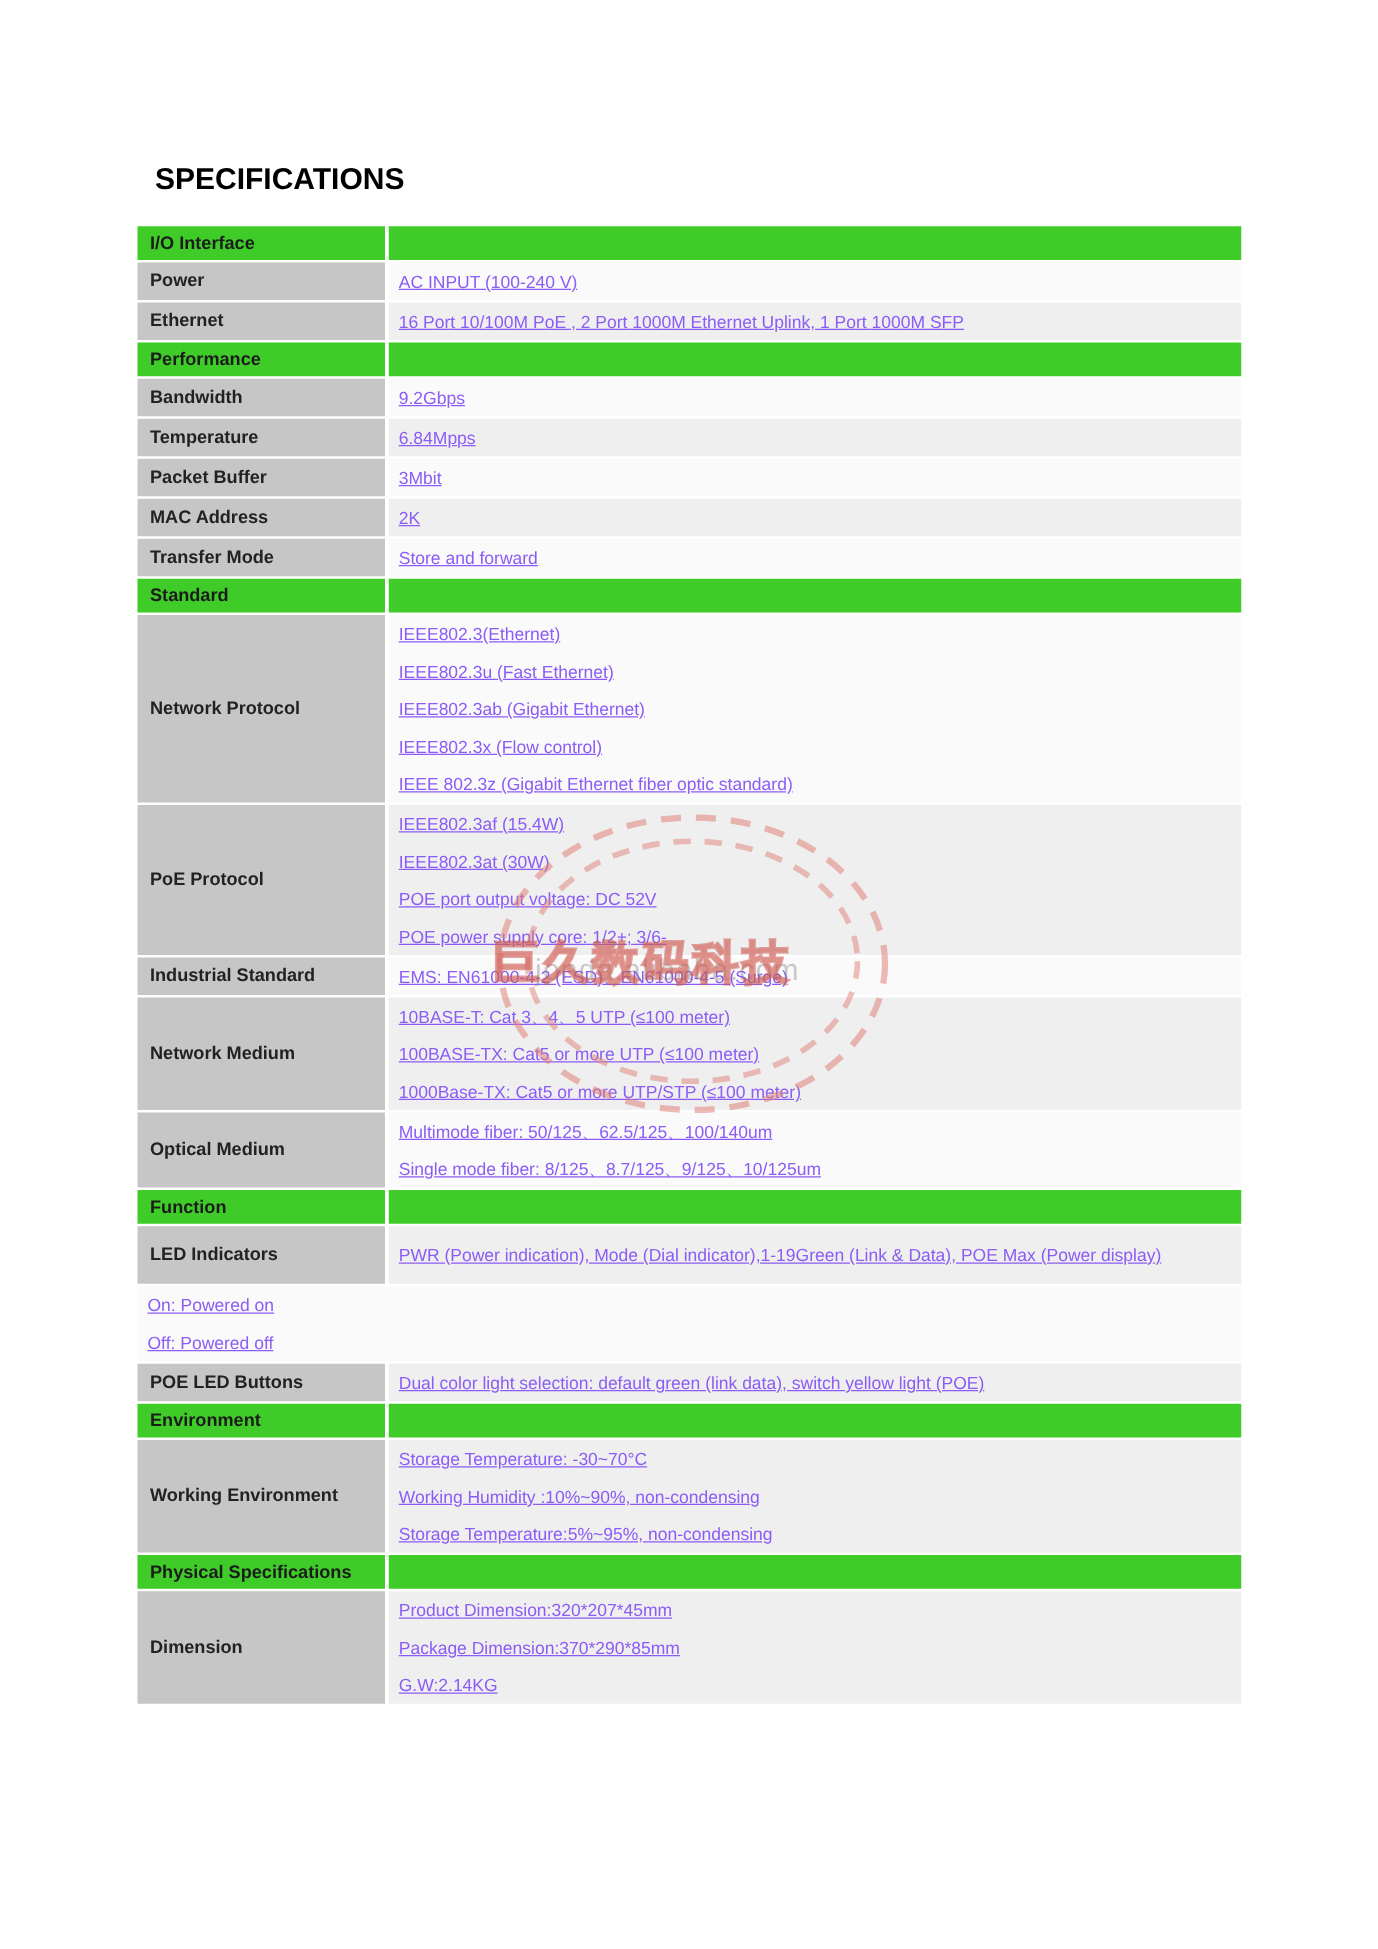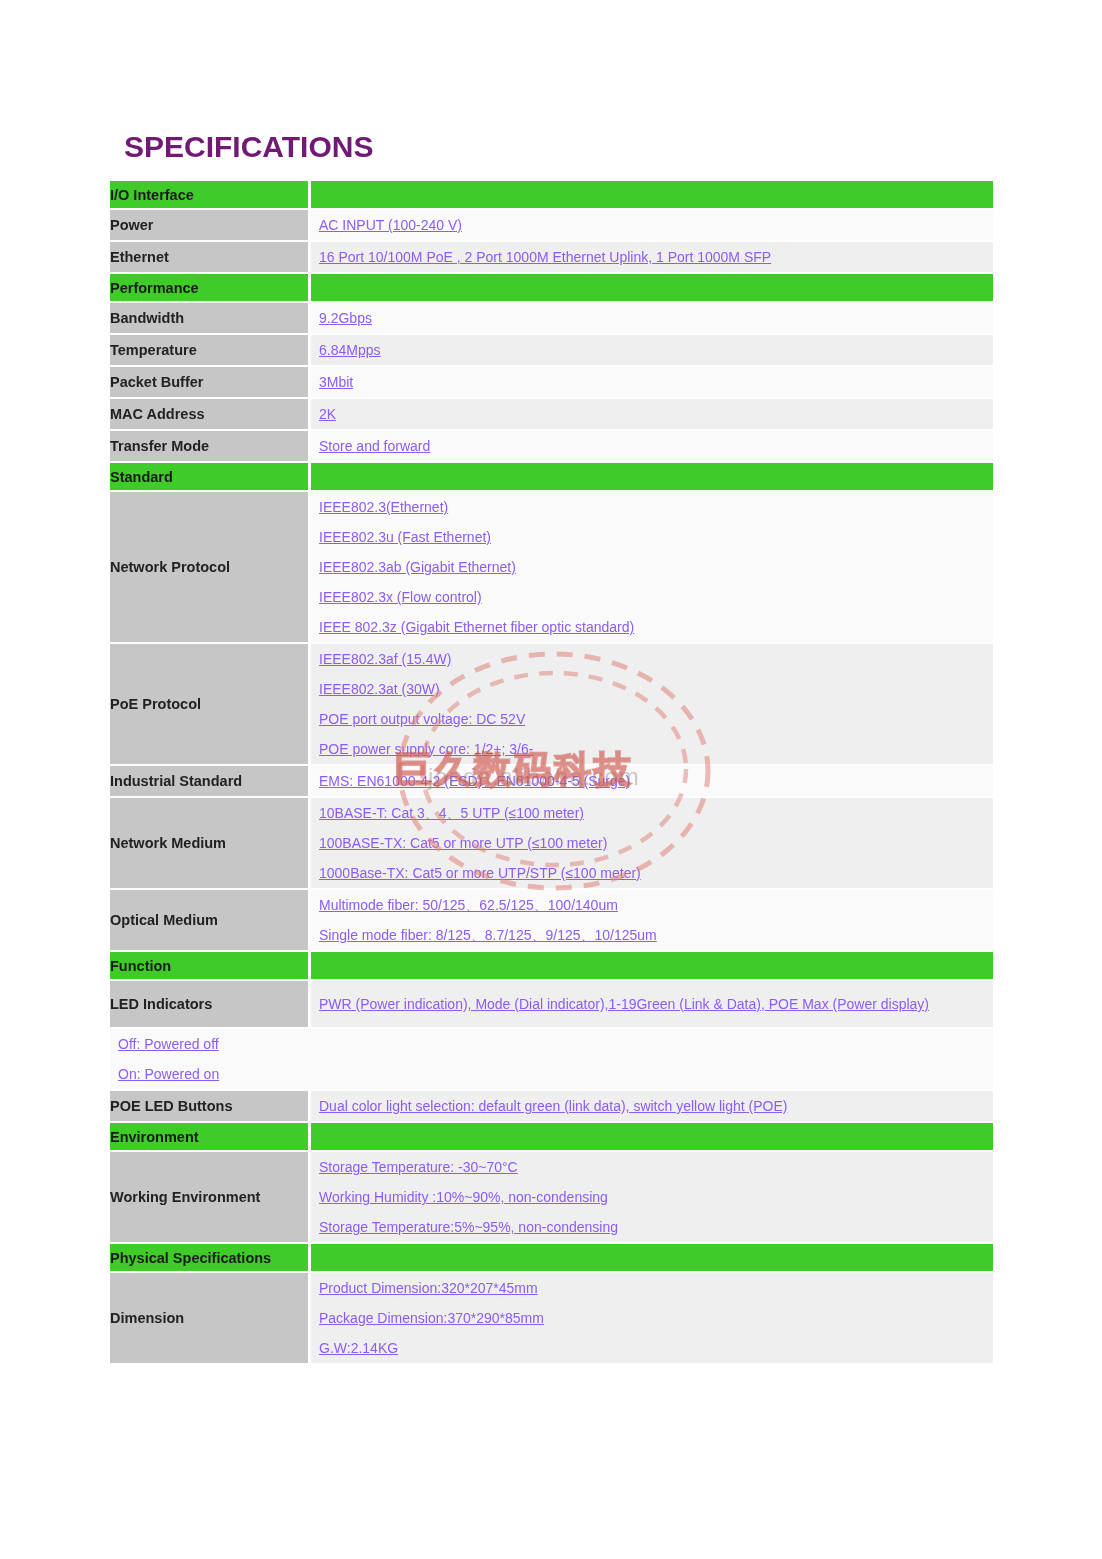--- a/index.html
+++ b/index.html
@@ -11,24 +11,24 @@
     font-family: "Liberation Sans", "DejaVu Sans", sans-serif;
     color: #2e2e2e;
     overflow: hidden;
   }
   .page { position: absolute; inset: 0; }
 
   .page-title {
     position: absolute;
     left: 124px;
     top: 130px;
-    font-size: 30px;
+    font-size: 24px;
     font-weight: bold;
     letter-spacing: 0px;
-    color: #701a75;
+    color: #000000;
     font-family: "Liberation Sans", sans-serif;
   }
 
   .spec-table {
     position: absolute;
     left: 110px;
     top: 181px;
     width: 883px;
     display: flex;
     flex-direction: column;
@@ -40,21 +40,21 @@
   .cell { display: flex; }
 
   .label-cell {
     width: 198px;
     flex: 0 0 198px;
     background: var(--gray-cell);
     font-weight: bold;
     font-size: 14.5px;
     color: #222222;
     align-items: center;
-    padding-left: 0;
+    padding-left: 10px;
   }
 
   .row-section .label-cell,
   .row-section .value-cell {
     background: var(--green);
     color: #153a00;
   }
   .row-section .label-cell { color: #1b1b1b; }
   .row-section { height: 27px; }
   .row-section .value-cell { flex: 1; }
@@ -221,22 +221,22 @@
         <div class="cell value-cell"></div>
       </div>
       <div class="row row-spec">
         <div class="cell label-cell">LED Indicators</div>
         <div class="cell value-cell shade-alt tall">
           <div class="vline">PWR (Power indication), Mode (Dial indicator),1-19Green (Link &amp; Data), POE Max (Power display)</div>
         </div>
       </div>
       <div class="row row-spec">
         <div class="cell value-cell shade-light">
+          <div class="vline">On: Powered on</div>
           <div class="vline">Off: Powered off</div>
-          <div class="vline">On: Powered on</div>
         </div>
       </div>
       <div class="row row-spec">
         <div class="cell label-cell">POE LED Buttons</div>
         <div class="cell value-cell shade-alt">
           <div class="vline">Dual color light selection: default green (link data), switch yellow light (POE)</div>
         </div>
       </div>
       <div class="row row-section">
         <div class="cell label-cell">Environment</div>

